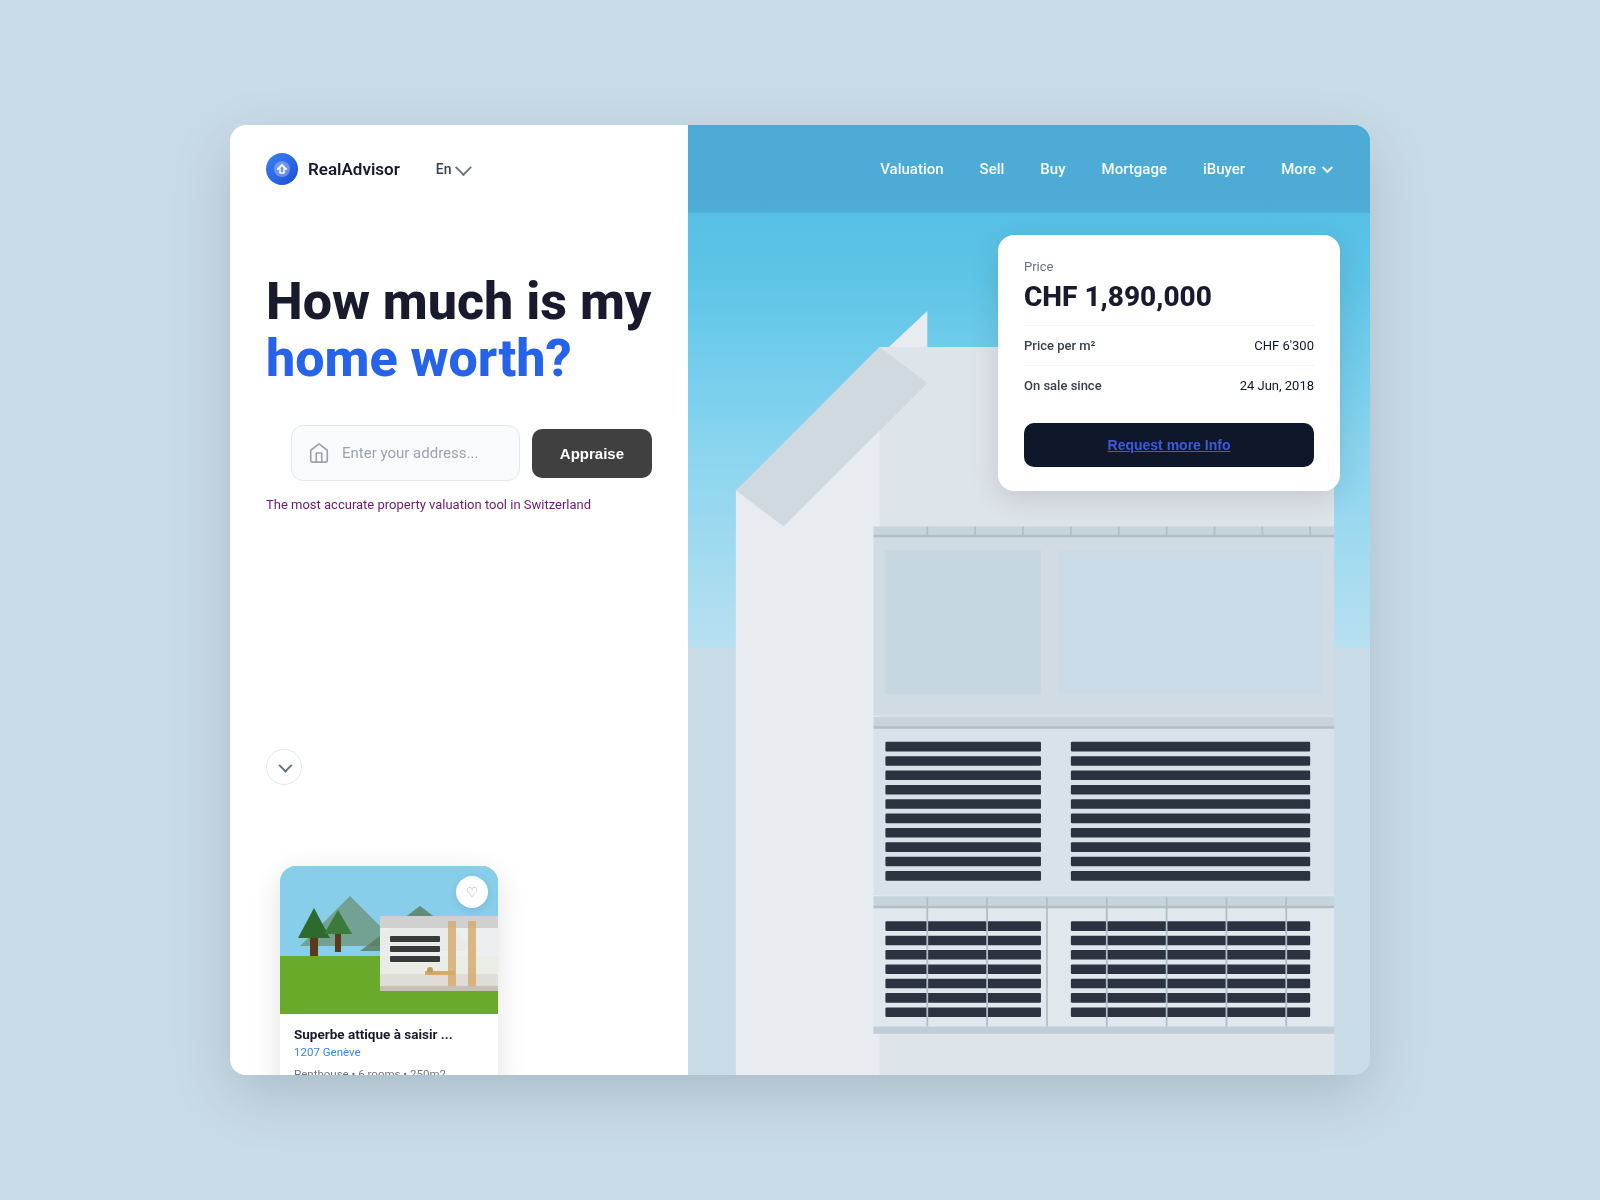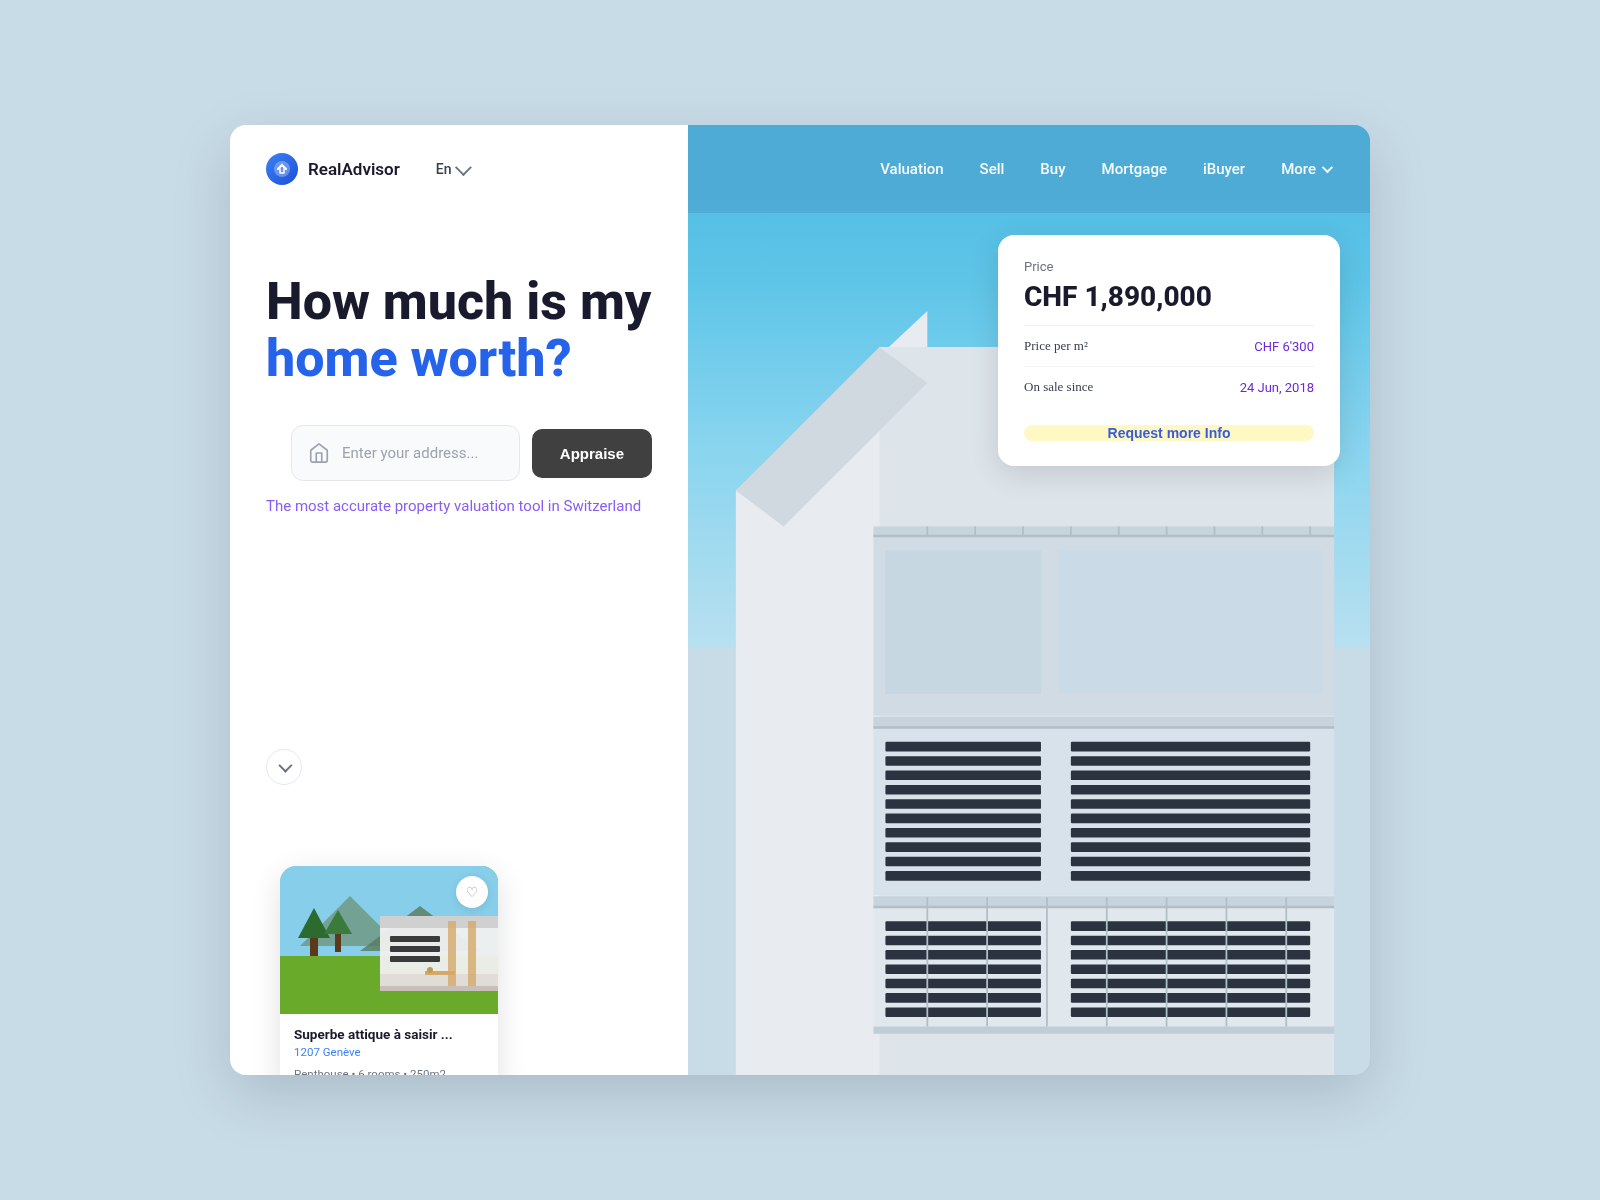--- a/index.html
+++ b/index.html
@@ -138,22 +138,22 @@
       align-items: center;
       border: 1.5px solid #e5e7eb;
       border-radius: 12px;
       padding: 16px 16px;
       background: #f9fafb;
       gap: 12px;
       margin-left: 25px;
     }
 
     .tagline {
-      font-size: 15px;
-      color: #8b5cf6;
+      font-size: 13px;
+      color: #701a75;
       margin: 16px 36px 0 36px;
     }
 
     
     .property-card {
       position: absolute;
       bottom: -20px;
       left: 50px;
       width: 218px;
       background: white;
@@ -324,39 +324,39 @@
       justify-content: space-between;
       align-items: center;
       padding: 12px 0;
       border-top: 1px solid #f3f4f6;
     }
 
     .price-row-label {
       font-size: 13px;
       color: #374151;
       font-weight: 500;
-      font-family: Liberation Serif, serif;
     }
 
     .price-row-value {
       font-size: 13px;
-      color: #6d28d9;
+      color: #0f172a;
     }
 
     .request-btn {
       width: 100%;
-      background: #fef9c3;
+      background: #0f172a;
       color: #3b5bdb;
       border: none;
       border-radius: 10px;
-      padding: 0;
+      padding: 14px;
       font-size: 14px;
       font-weight: 600;
       cursor: pointer;
       margin-top: 18px;
+      text-decoration: underline;
     }
 
     
     .sky-bg {
       position: absolute;
       top: 0;
       left: 0;
       right: 0;
       height: 55%;
       background: linear-gradient(180deg, #4db8e0 0%, #5ec5e8 30%, #87d4ef 60%, #b8e0f0 100%);

